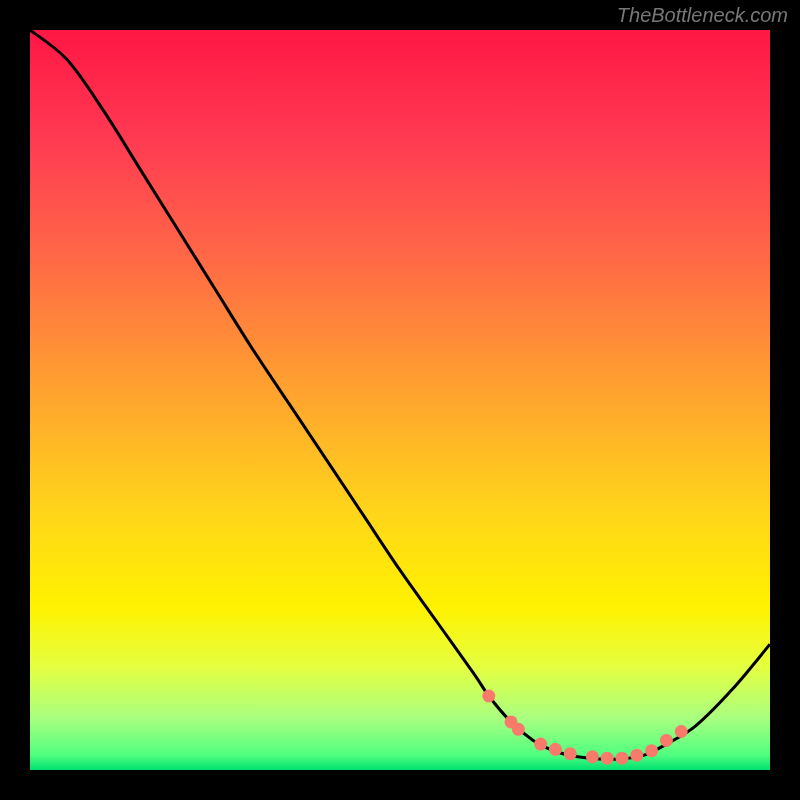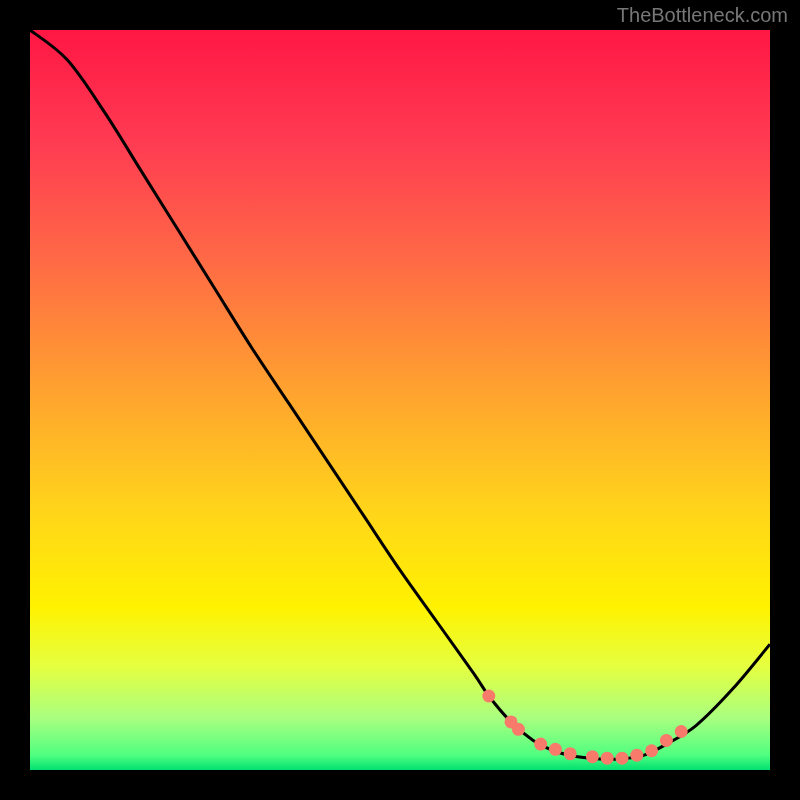--- a/index.html
+++ b/index.html
@@ -9,20 +9,21 @@
     width: 800px;
     height: 800px;
     overflow: hidden;
     font-family: Arial, sans-serif;
   }
   .container {
     position: relative;
     width: 800px;
     height: 800px;
     background: #000000;
+    font-style: italic;
   }
   .watermark {
     position: absolute;
     top: 4px;
     right: 12px;
     color: #777777;
     font-size: 20px;
     font-weight: 500;
     z-index: 10;
   }

